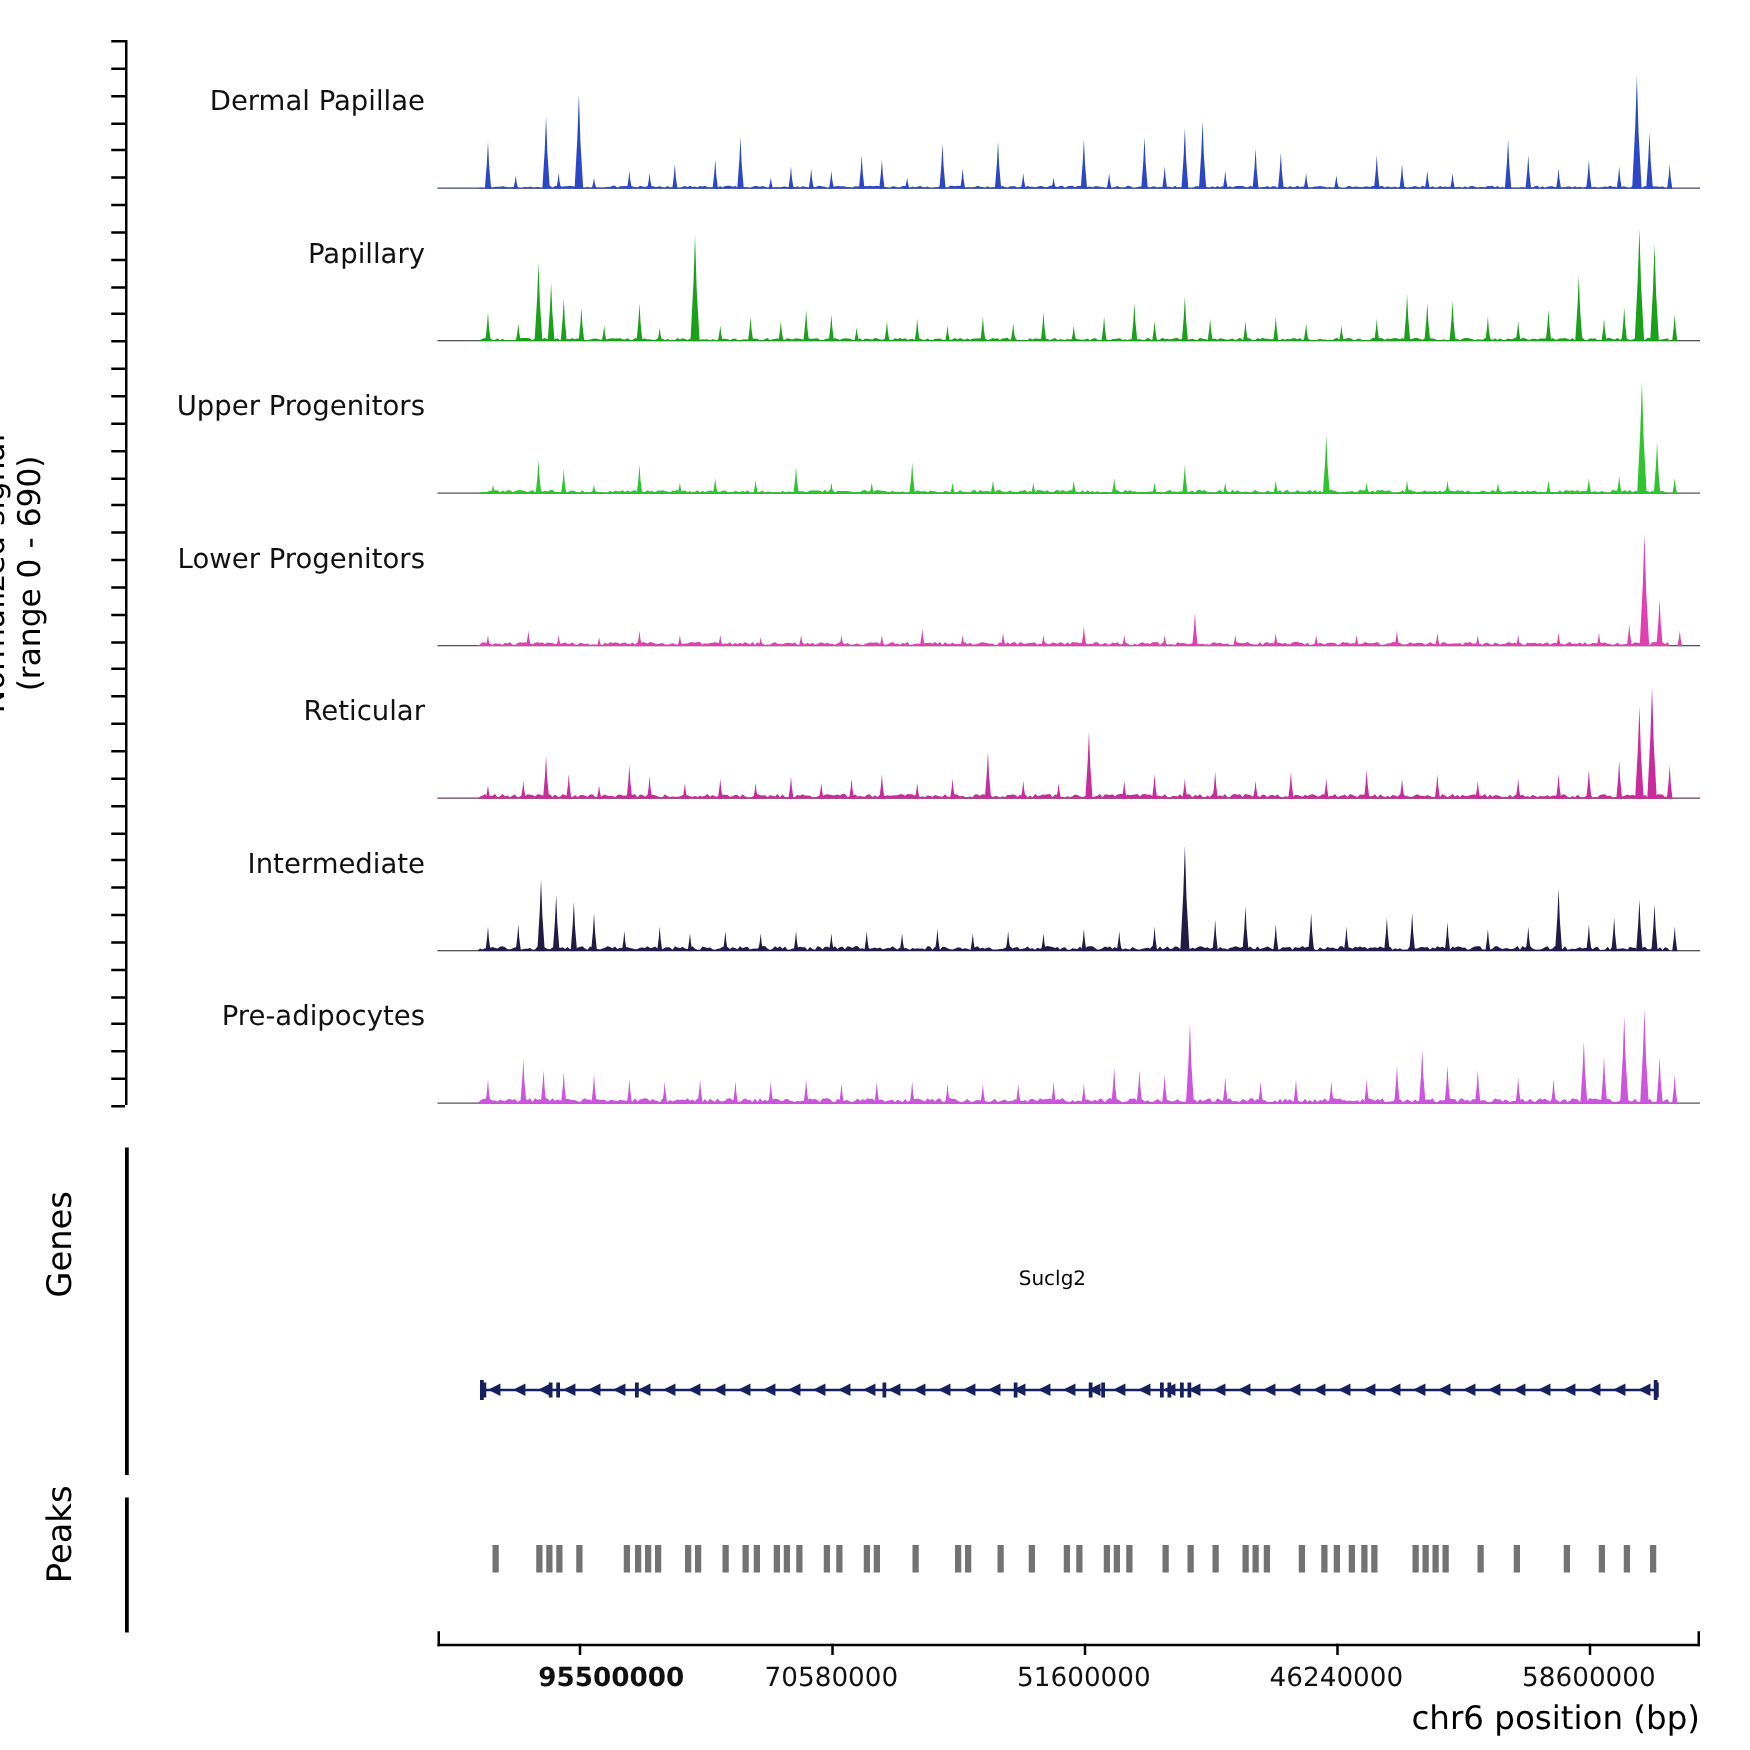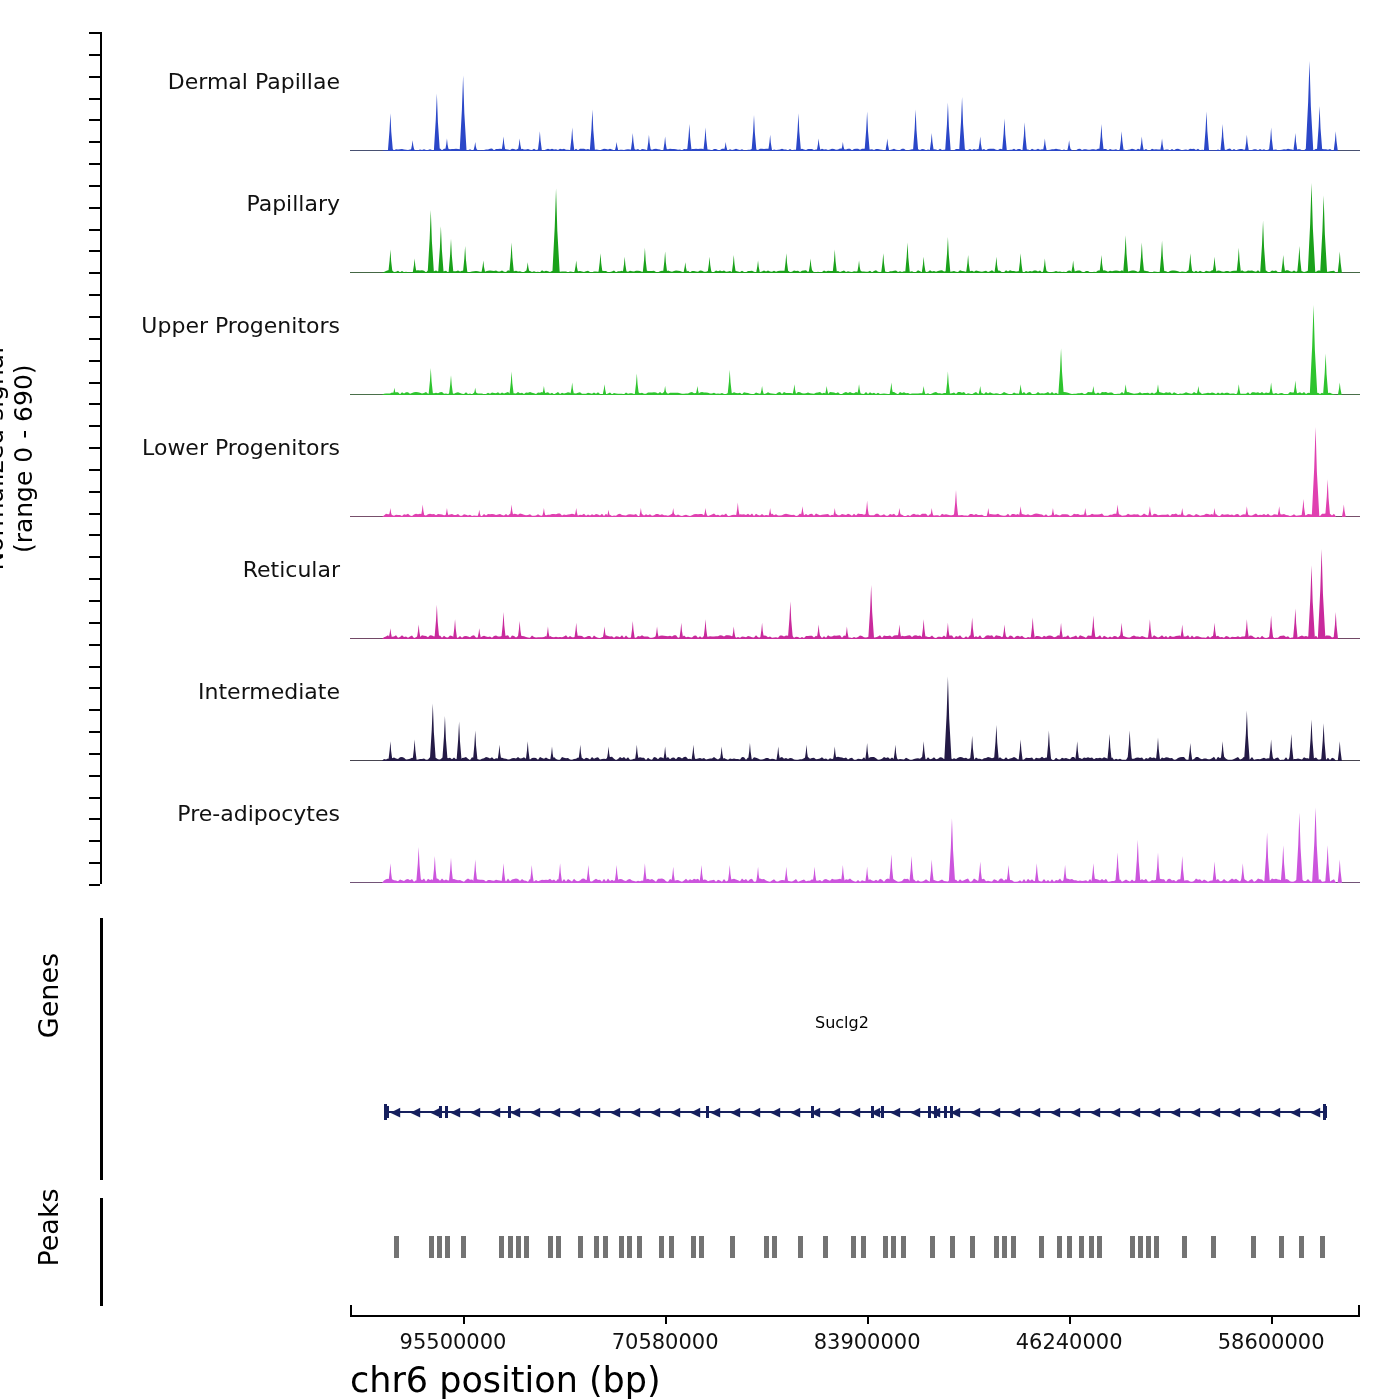--- a/index.html
+++ b/index.html
@@ -194,22 +194,22 @@
     font-size: 21px;
     color: #111;
     transform: translateX(-50%);
     white-space: nowrap;
   }
   .xlabel {
     position: absolute;
     left: 350px;
     top: 1360px;
     width: 1010px;
-    text-align: left;
-    font-size: 35px;
+    text-align: right;
+    font-size: 26px;
   }
 </style>
 </head>
 <body>
 
 <div id="root">
 
   <div class="signal-axis" id="signal-axis">
       <div class="axis-tick" style="top: 0px;"></div>
       <div class="axis-tick" style="top: 21.8462px;"></div>
@@ -708,25 +708,25 @@
       <div class="peak-mark" style="left: 1210.52px;"></div>
       <div class="peak-mark" style="left: 1250.92px;"></div>
       <div class="peak-mark" style="left: 1279.2px;"></div>
       <div class="peak-mark" style="left: 1299.4px;"></div>
       <div class="peak-mark" style="left: 1319.6px;"></div>
     </div>
 
   <div class="xaxis-line"></div>
   <div id="xticks">
       <div class="xtick" style="left: 463.12px;"></div>
-      <div class="xtick-label" style="left: 453px;">95500000</div>
+      <div class="xtick-label" style="left: 489px; font-weight: bold;">95500000</div>
       <div class="xtick" style="left: 665.12px;"></div>
       <div class="xtick-label" style="left: 665.12px;">70580000</div>
       <div class="xtick" style="left: 867.12px;"></div>
-      <div class="xtick-label" style="left: 867.12px;">83900000</div>
+      <div class="xtick-label" style="left: 867.12px;">51600000</div>
       <div class="xtick" style="left: 1069.12px;"></div>
       <div class="xtick-label" style="left: 1069.12px;">46240000</div>
       <div class="xtick" style="left: 1271.12px;"></div>
       <div class="xtick-label" style="left: 1271.12px;">58600000</div>
       <div class="xtick-end" style="left: 350px;"></div>
       <div class="xtick-end" style="left: 1358px;"></div>
     </div>
   <div class="xlabel">chr6 position (bp)</div>
 
 </div>

